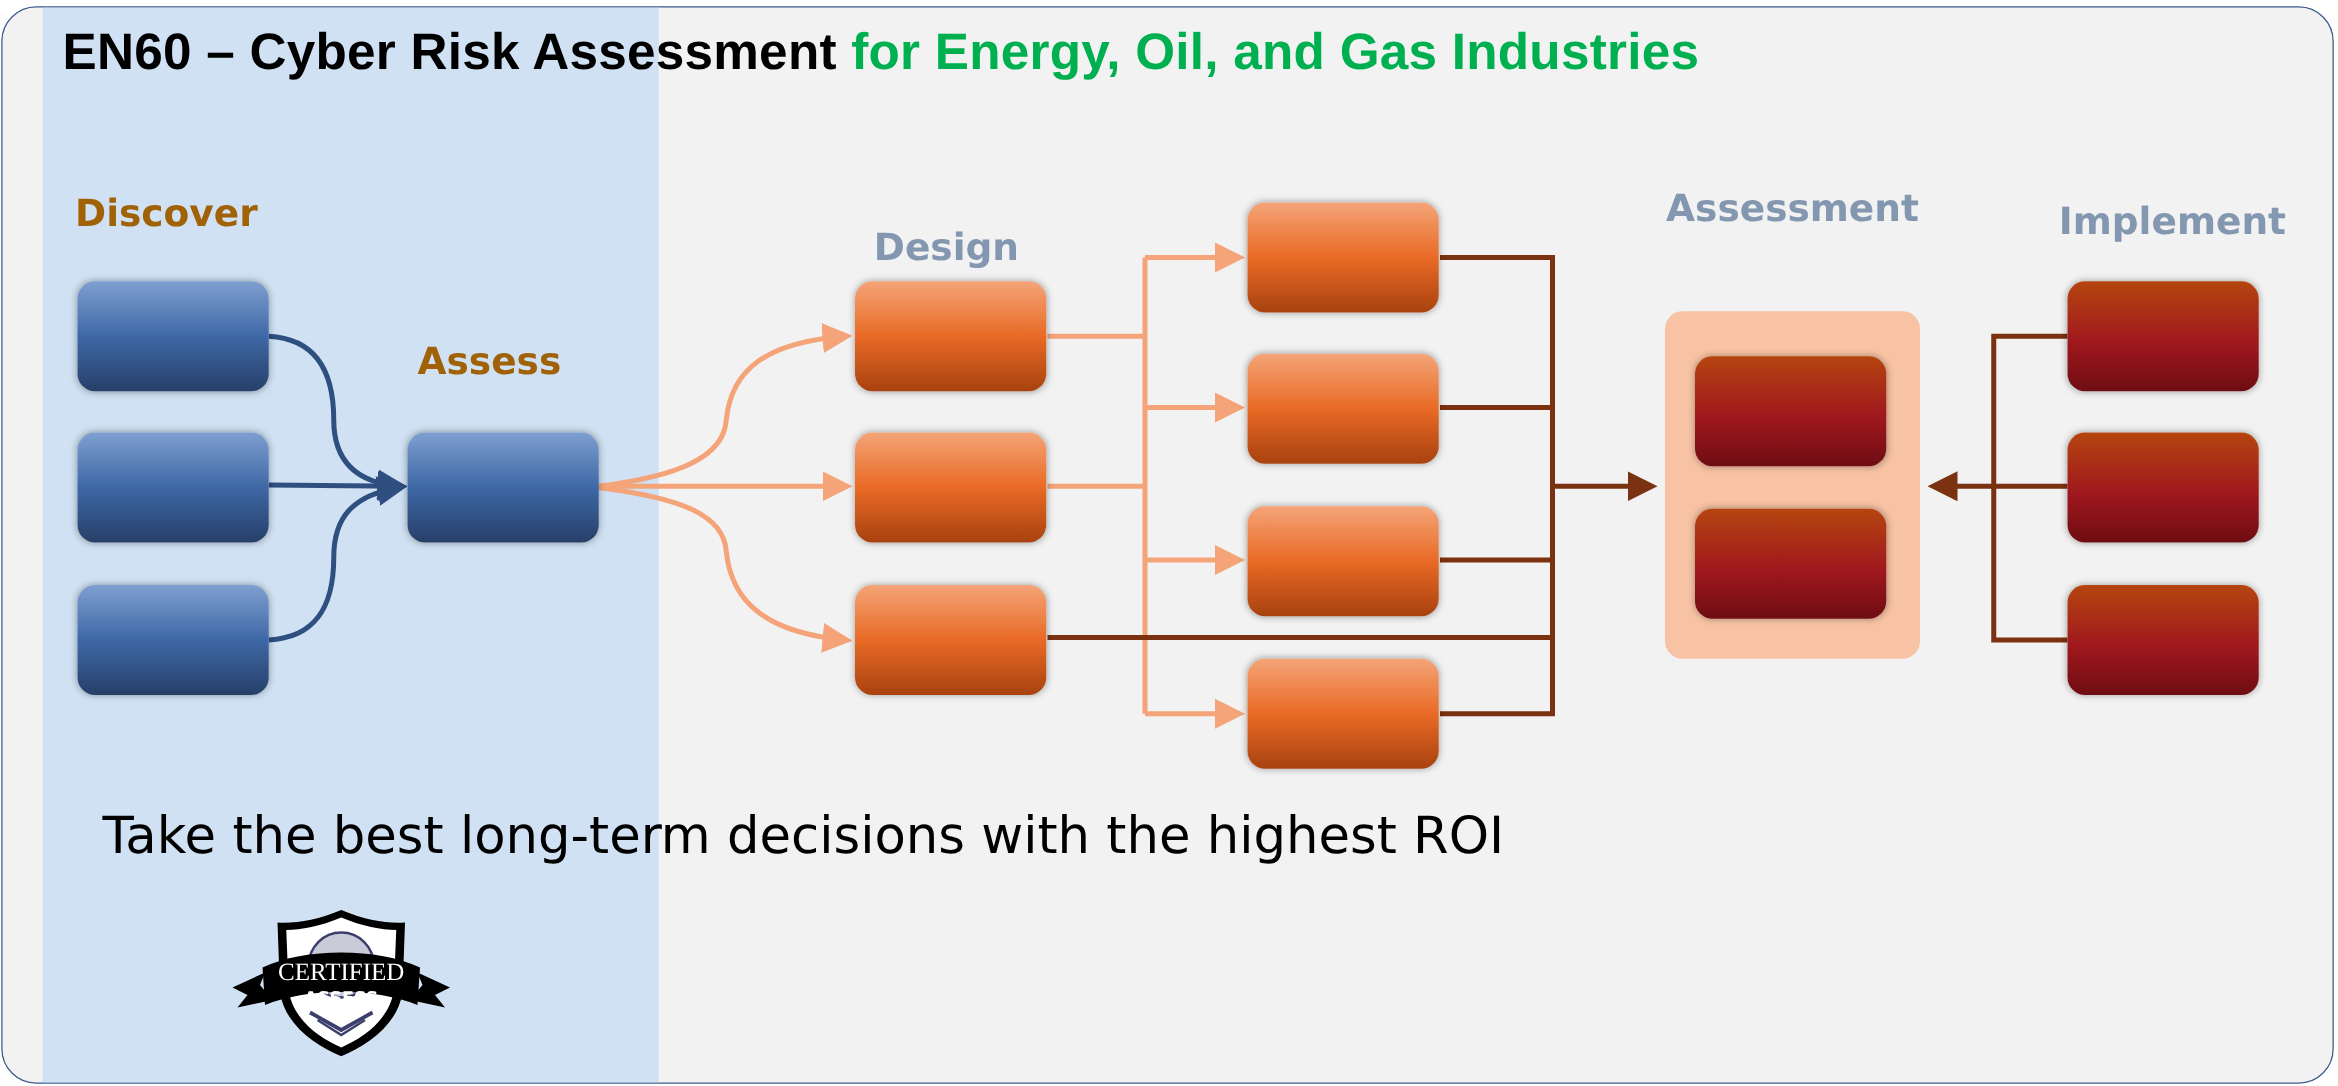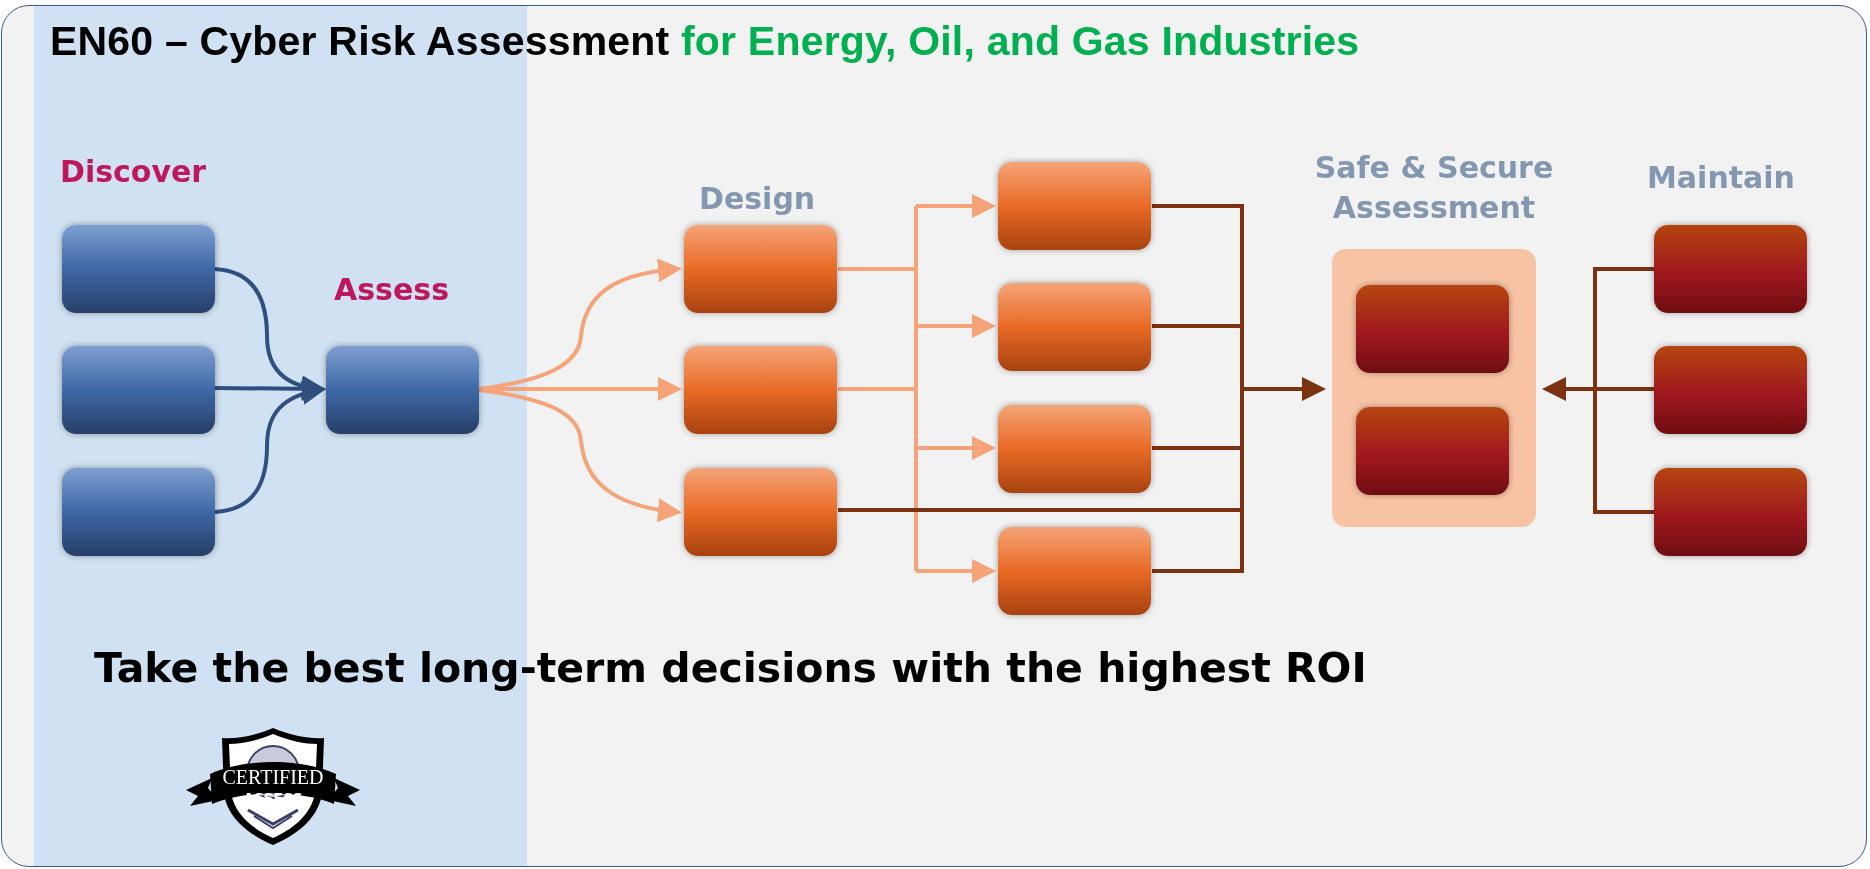--- a/index.html
+++ b/index.html
@@ -5,49 +5,48 @@
   html, body { margin: 0; padding: 0; background: #ffffff; }
   body { width: 1870px; height: 869px; position: relative; overflow: hidden; font-family: "Liberation Sans", sans-serif; }
   .frame {
     position: absolute; left: 1px; top: 5px; width: 1866px; height: 862px;
     background: #f2f2f2; border: 1.5px solid #3a5a8c; border-radius: 28px; overflow: hidden; box-sizing: border-box;
   }
   .left-panel { position: absolute; left: 32px; top: 0; width: 493px; height: 100%; background: #cfe1f2; }
   .title { position: absolute; left: 48px; top: 12px; font-size: 41px; font-weight: bold; color: #000; white-space: nowrap; letter-spacing: 0.2px; }
   .title .accent { color: #00b050; }
   .label { position: absolute; font-weight: bold; white-space: nowrap; font-family: "DejaVu Sans", sans-serif; }
-  .label.dark { color: #be185d; font-size: 30px; }
+  .label.dark { color: #a16207; font-size: 30px; }
   .label.muted { color: #8497b0; font-size: 30px; text-align: center; line-height: 40px; }
   .box { position: absolute; width: 153px; height: 88px; border-radius: 14px; box-shadow: 0 0 6px rgba(0,0,0,0.35); }
   .box.blue { background: linear-gradient(to bottom, #7f9fd0 0%, #3e68a6 50%, #273f68 100%); }
   .box.orange { background: linear-gradient(to bottom, #f4a478 0%, #e96a25 50%, #a8420f 100%); }
   .box.red { background: linear-gradient(to bottom, #b5450f 0%, #a0181e 55%, #6e0d12 100%); }
   .op-container { position: absolute; left: 1330px; top: 243px; width: 204px; height: 278px; background: #f8c3a4; border-radius: 14px; }
   svg.connectors { position: absolute; left: 0; top: 0; }
-  .tagline { position: absolute; left: 92px; top: 638px; font-size: 41px; font-weight: bold; color: #000; white-space: nowrap; font-family: "DejaVu Sans", sans-serif; }
+  .tagline { position: absolute; left: 80px; top: 638px; font-size: 41px; font-weight: normal; color: #000; white-space: nowrap; font-family: "DejaVu Sans", sans-serif; }
   .badge { position: absolute; left: 182px; top: 718px; width: 178px; height: 124px; }
 </style>
 </head>
 <body>
 
 <div class="frame">
   <div class="left-panel"></div>
 
   <div class="title">
     <span>EN60 – Cyber Risk Assessment </span><span class="accent">for Energy, Oil, and Gas Industries</span>
   </div>
 
   <div class="label dark" style="left:58px; top:148px;">Discover</div>
   <div class="label dark" style="left:332px; top:266px;">Assess</div>
   <div class="label muted" style="left:697px; top:148px;margin-top:25px;">Design</div>
   <div class="label muted" style="left:1288px; top:142px; width:288px;">
-    <div>Safe &amp; Secure</div>
     <div>Assessment</div>
   </div>
-  <div class="label muted" style="left:1645px; top:152px;">Maintain</div>
+  <div class="label muted" style="left:1645px; top:152px;">Implement</div>
 
   <svg class="connectors" width="1866" height="862" viewBox="0 0 1866 862">
     <defs>
       <marker id="arrBlue" markerWidth="6" markerHeight="6" refX="4.5" refY="3" orient="auto" markerUnits="strokeWidth">
         <path d="M0,0 L6,3 L0,6 z" fill="#2e4f7f"></path>
       </marker>
       <marker id="arrOrange" markerWidth="6" markerHeight="6" refX="4.5" refY="3" orient="auto" markerUnits="strokeWidth">
         <path d="M0,0 L6,3 L0,6 z" fill="#f4a478"></path>
       </marker>
       <marker id="arrBrown" markerWidth="6" markerHeight="6" refX="4.5" refY="3" orient="auto" markerUnits="strokeWidth">

